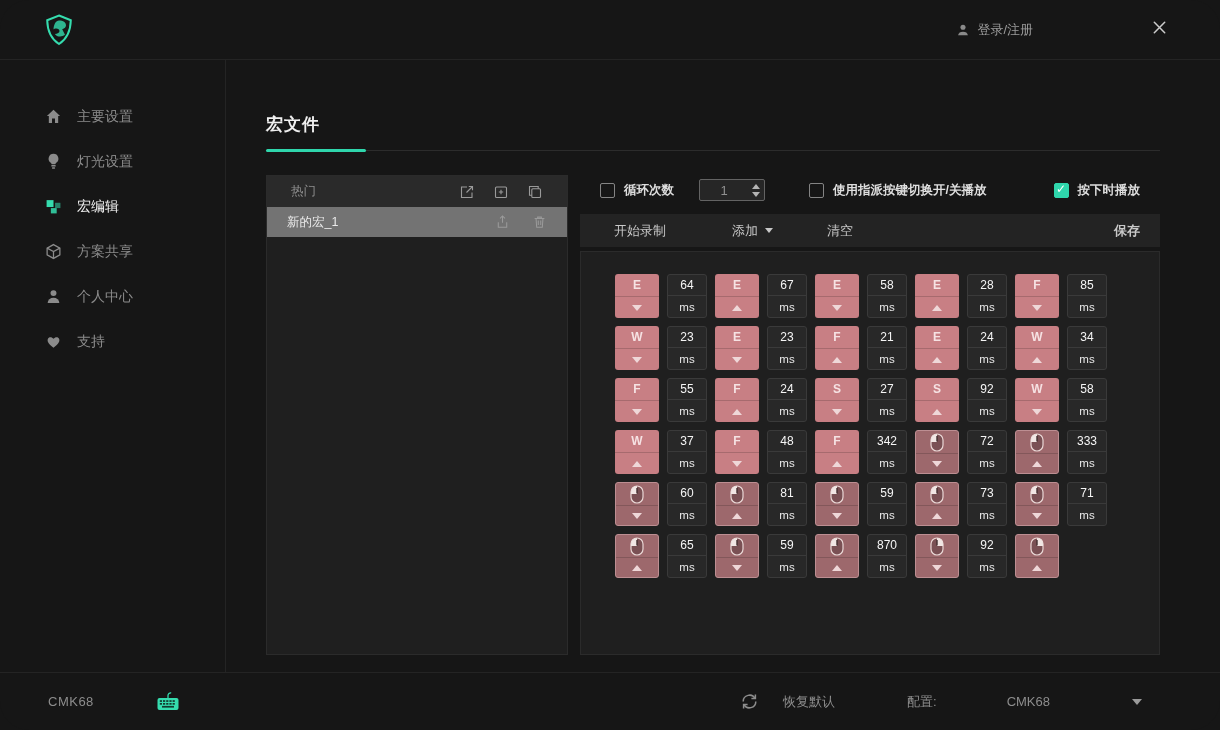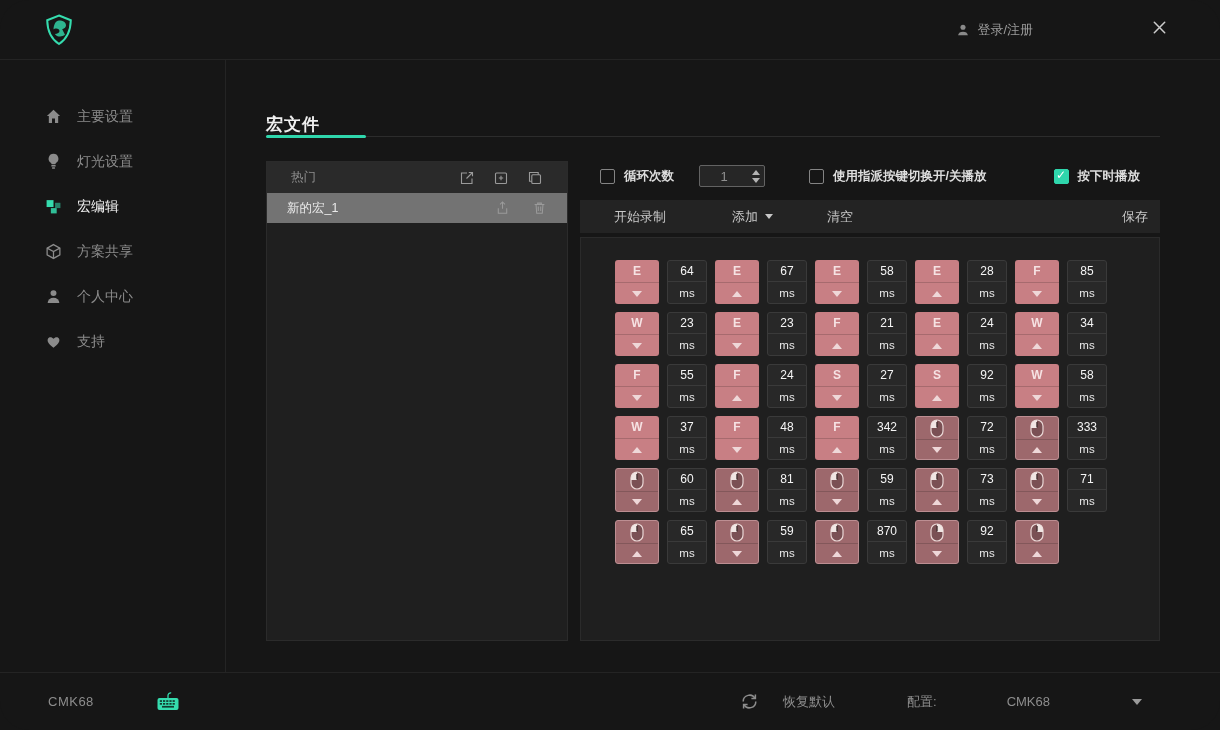--- a/index.html
+++ b/index.html
@@ -16,21 +16,21 @@
 
   
   .middle { flex:1; display:flex; min-height:0; }
   .sidebar { width:226px; flex:0 0 226px; border-right:1px solid #242424; padding-top:48px; }
   .side-item { height:45px; display:flex; align-items:flex-start; padding-left:44px; gap:15px; color:#8b8b8b; font-size:14px; cursor:pointer; }
   .side-item .s-ico { display:flex; width:18px; justify-content:center; color:#8b8b8b; }
   .side-item.active { color:#f2f2f2; }
   .side-item.active .s-ico { color:#35dcae; }
 
   .content { flex:1; padding:0 60px 0 40px; display:flex; flex-direction:column; }
-  .page-title-wrap { margin-top:53px; border-bottom:1px solid #2c2c2c; position:relative; }
+  .page-title-wrap { margin-top:53px; border-bottom:1px solid #2c2c2c; padding-bottom:14px; position:relative; }
   .page-title { font-size:17px; font-weight:bold; color:#f0f0f0; letter-spacing:1px; }
   .title-underline { position:absolute; left:0; bottom:-2px; width:100px; height:3px; background:#2fd6ac; border-radius:2px; }
 
   .content-row { margin-top:24px; display:flex; height:480px; }
 
   
   .list-panel { width:302px; flex:0 0 302px; background:#1f1f1f; border:1px solid #2b2b2b; margin-right:12px; display:flex; flex-direction:column; }
   .list-head { height:31px; flex:0 0 31px; background:#2a2a2a; display:flex; align-items:center; padding:0 24px; }
   .list-head-label { color:#8f8f8f; font-size:12.5px; }
   .list-head-icons { margin-left:auto; display:flex; gap:18px; color:#9a9a9a; }
@@ -53,21 +53,21 @@
   .tri-up { width:0; height:0; border-left:4px solid transparent; border-right:4px solid transparent; border-bottom:5px solid #b4b4b4; }
   .tri-down { width:0; height:0; border-left:4px solid transparent; border-right:4px solid transparent; border-top:5px solid #b4b4b4; }
   .opt-group.g2 { margin-left:44px; }
   .opt-group.g3 { margin-left:auto; margin-right:20px; }
 
   .macro-toolbar { height:33px; flex:0 0 33px; background:#232323; display:flex; align-items:center; margin-bottom:4px; font-size:13px; color:#c8c8c8; }
   .tb-btn { cursor:pointer; display:flex; align-items:center; gap:7px; }
   .tb-record { margin-left:34px; }
   .tb-add { margin-left:66px; }
   .tb-clear { margin-left:54px; }
-  .tb-save { margin-left:auto; margin-right:12px; }
+  .tb-save { margin-left:auto; margin-right:20px;font-weight:bold; }
   .caret { width:0; height:0; border-left:4.5px solid transparent; border-right:4.5px solid transparent; border-top:5.5px solid #c8c8c8; }
 
   .grid-panel { flex:1; background:#1f1f1f; border:1px solid #2b2b2b; padding:22px 0 0 34px; overflow:hidden; }
   .event-grid { width:512px; display:flex; flex-wrap:wrap; gap:8px; }
   .ev { display:flex; gap:8px; }
   .key-cell { width:44px; height:44px; background:#c87f84; border-radius:3px; display:flex; flex-direction:column; cursor:pointer; }
   .key-cell.mouse { background:#9d686c; border:1px solid #bd8e92; }
   .k-top { height:23px; display:flex; align-items:center; justify-content:center; border-bottom:1px solid rgba(0,0,0,0.16); }
   .k-label { color:#f6e2e3; font-size:12px; font-weight:bold; }
   .k-arrow-area { flex:1; display:flex; align-items:center; justify-content:center; }

